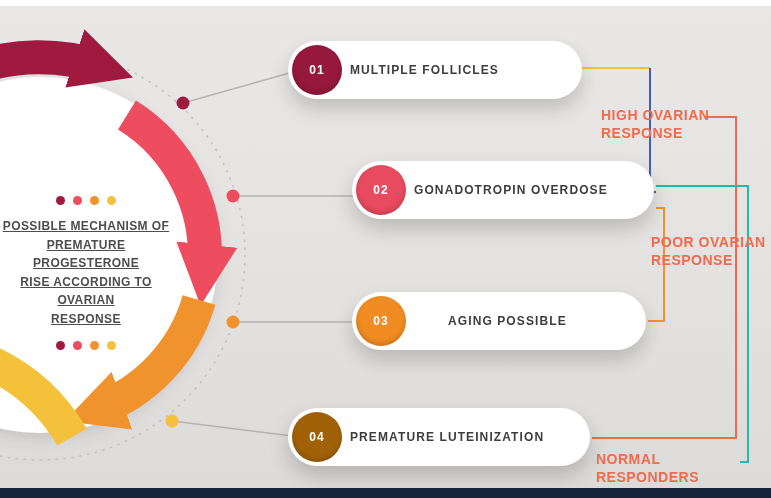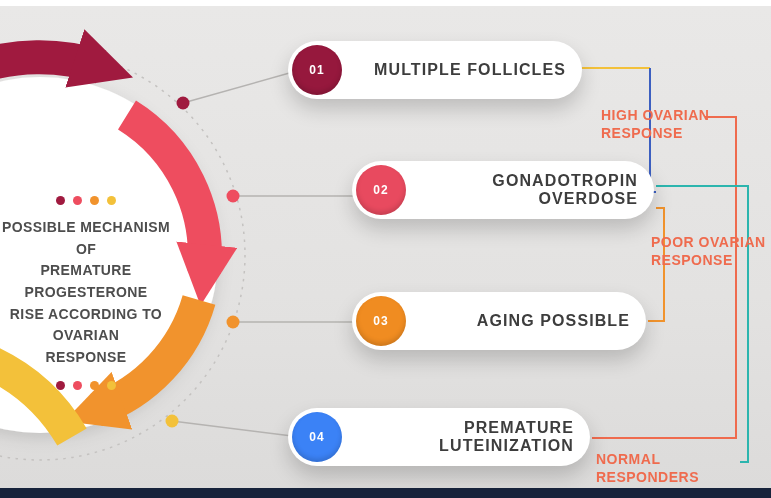--- a/index.html
+++ b/index.html
@@ -14,37 +14,37 @@
   .bottom-bar { position:absolute; left:0; bottom:0; width:771px; height:10px; }
   .gfx { position:absolute; left:0; top:0; }
 
   .center-block {
     position:absolute; left:0px; top:196px; width:172px; text-align:center;
   }
   .dot-row { display:flex; justify-content:center; gap:8px; margin:0 0 12px 0; }
   .dot-row.bottom { margin:12px 0 0 0; }
   .dot { width:9px; height:9px; border-radius:50%; }
   .center-title {
-    font-size:14px; font-weight:bold; color:#4d4d4d; letter-spacing:0.4px;
-    line-height:1.55; white-space:pre-line;
+    font-size:12px; font-weight:bold; color:#4d4d4d; letter-spacing:0.4px;
+    line-height:1.55; white-space:pre-line;text-decoration:underline;
   }
 
   .pill {
     position:absolute; background:#ffffff; border-radius:40px;
     box-shadow:0 10px 20px rgba(0,0,0,0.18);
     display:flex; align-items:center; height:58px;
   }
   .pill-num {
     width:50px; height:50px; border-radius:50%; margin-left:4px; flex:0 0 auto;
     display:flex; align-items:center; justify-content:center;
     color:#ffffff; font-size:12px; font-weight:bold; letter-spacing:1px;
     box-shadow:inset 0 -3px 5px rgba(0,0,0,0.15);
   }
   .pill-label {
-    flex:1; text-align:right; font-size:16px; font-weight:bold;
+    flex:1; text-align:left; font-size:12px; font-weight:bold;
     color:#3d3d3d; letter-spacing:1.1px; padding:0 16px 0 8px;
   }
 
   .resp-label {
     position:absolute; font-size:14px; font-weight:bold; letter-spacing:0.5px;
     line-height:1.3;
   }
   .resp-high   { left:601px; top:106px; width:112px; }
   .resp-poor   { left:611px; top:233px; width:120px;margin-left:40px; }
   .resp-normal { left:596px; top:450px; width:160px; }
@@ -126,21 +126,21 @@
     <div class="pill-num" style="background: rgb(232, 74, 95);">02</div>
     <div class="pill-label">GONADOTROPIN OVERDOSE</div>
   </div>
 
   <div class="pill" style="left:352px; top:292px; width:294px;gap:34px;">
     <div class="pill-num" style="background: rgb(240, 140, 33);">03</div>
     <div class="pill-label">AGING POSSIBLE</div>
   </div>
 
   <div class="pill" style="left:288px; top:408px; width:302px;">
-    <div class="pill-num" style="background: #3b82f6;">04</div>
+    <div class="pill-num" style="background: #a16207;">04</div>
     <div class="pill-label">PREMATURE LUTEINIZATION</div>
   </div>
 
   <div class="resp-label resp-high" style="color: rgb(239, 107, 78);">HIGH OVARIAN RESPONSE</div>
   <div class="resp-label resp-poor" style="color: rgb(239, 107, 78);">POOR OVARIAN RESPONSE</div>
   <div class="resp-label resp-normal" style="color: rgb(239, 107, 78);">NORMAL RESPONDERS</div>
 
   <div class="bottom-bar" style="background: rgb(23, 35, 59);"></div>
 
 </div>

